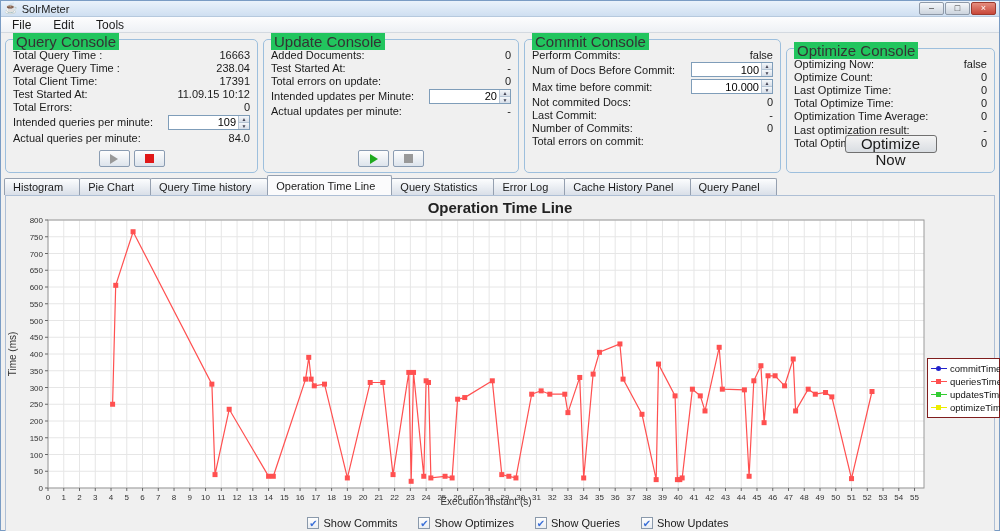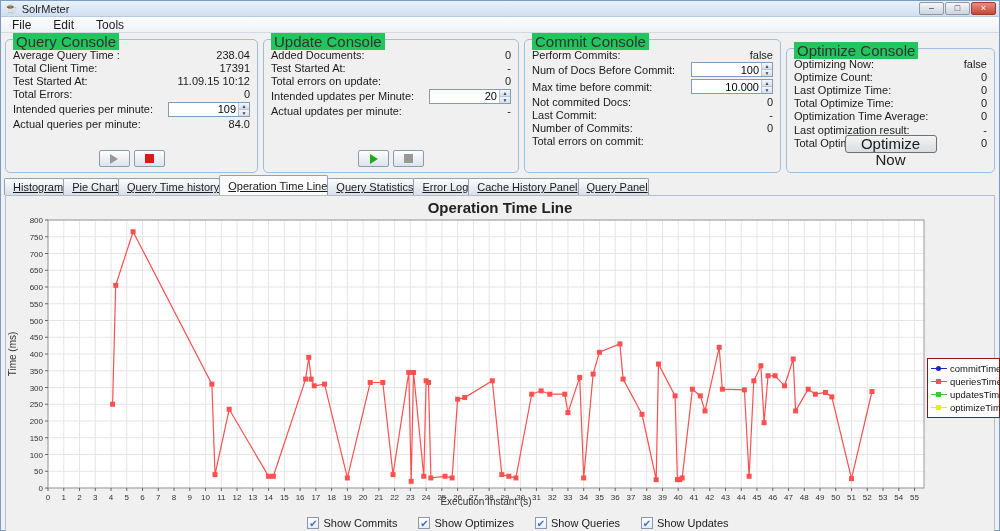--- a/index.html
+++ b/index.html
@@ -36,21 +36,21 @@
   .ctrl-btn { width:31px; height:17px; border:1px solid #8a9cb2; border-radius:2px; background:linear-gradient(#fefefe,#dde4ec); display:flex; align-items:center; justify-content:center; }
   .tri { width:0; height:0; border-top:5px solid transparent; border-bottom:5px solid transparent; border-left:8px solid #999; }
   .tri.green { border-left-color:#1faa1f; }
   .sq { width:9px; height:9px; background:#999; }
   .sq.red { background:#e01818; }
   .opt-btn-row { position:absolute; bottom:5px; left:0; right:0; text-align:center; }
   .opt-btn { display:inline-block; width:92px; height:18px; line-height:16px; border:1px solid #707070; border-radius:3px; background:linear-gradient(#f4f4f4,#d9dde2); font-size:15px; text-align:center; }
 
   
   .tabs { display:flex; align-items:flex-end; height:20px; padding-left:3px; }
-  .tab { border:1px solid #95a0b0; border-bottom:none; background:linear-gradient(#fcfdfe,#d9dfe8); padding:2px 0 2px 8px; font-size:11px; margin-right:-1px; border-radius:2px 2px 0 0; height:17px; white-space:nowrap;text-decoration:underline; }
+  .tab { border:1px solid #95a0b0; border-bottom:none; background:linear-gradient(#fcfdfe,#d9dfe8); padding:2px 16px 2px 8px; font-size:11px; margin-right:-1px; border-radius:2px 2px 0 0; height:17px; white-space:nowrap; }
   .tab.selected { background:#fbfbfc; height:20px; padding-top:4px; position:relative; z-index:2; }
 
   
   .content { position:relative; margin:0 4px; border:1px solid #aebfd5; background:#f0f0f0; height:341px; }
   .chart-title { text-align:center; font-size:15px; font-weight:bold; color:#222; padding-top:3px; height:20px; }
   .chart-area { position:relative; }
   svg text { font-family:"Liberation Sans",sans-serif; }
   .legend { position:absolute; left:921px; top:142px; width:73px; background:#fff; border:1px solid #7f1d1d; padding:3px 3px; }
   .legend-item { display:flex; align-items:center; height:13px; font-size:9.5px; color:#111; }
   .legend-swatch { position:relative; width:16px; height:9px; margin-right:3px; flex:none; }
@@ -79,20 +79,24 @@
   <div class="menubar">
       <span class="menu-item">File</span>
       <span class="menu-item">Edit</span>
       <span class="menu-item">Tools</span>
     </div>
 
   <div class="consoles">
     <div class="panel p-query">
       <span class="panel-title">Query Console</span>
       <div class="rows">
+          <div class="row">
+            <span class="lbl">Total Query Time :</span>
+            <span class="val">16663</span>
+          </div>
           <div class="row">
             <span class="lbl">Average Query Time :</span>
             <span class="val">238.04</span>
           </div>
           <div class="row">
             <span class="lbl">Total Client Time:</span>
             <span class="val">17391</span>
           </div>
           <div class="row">
             <span class="lbl">Test Started At:</span>

